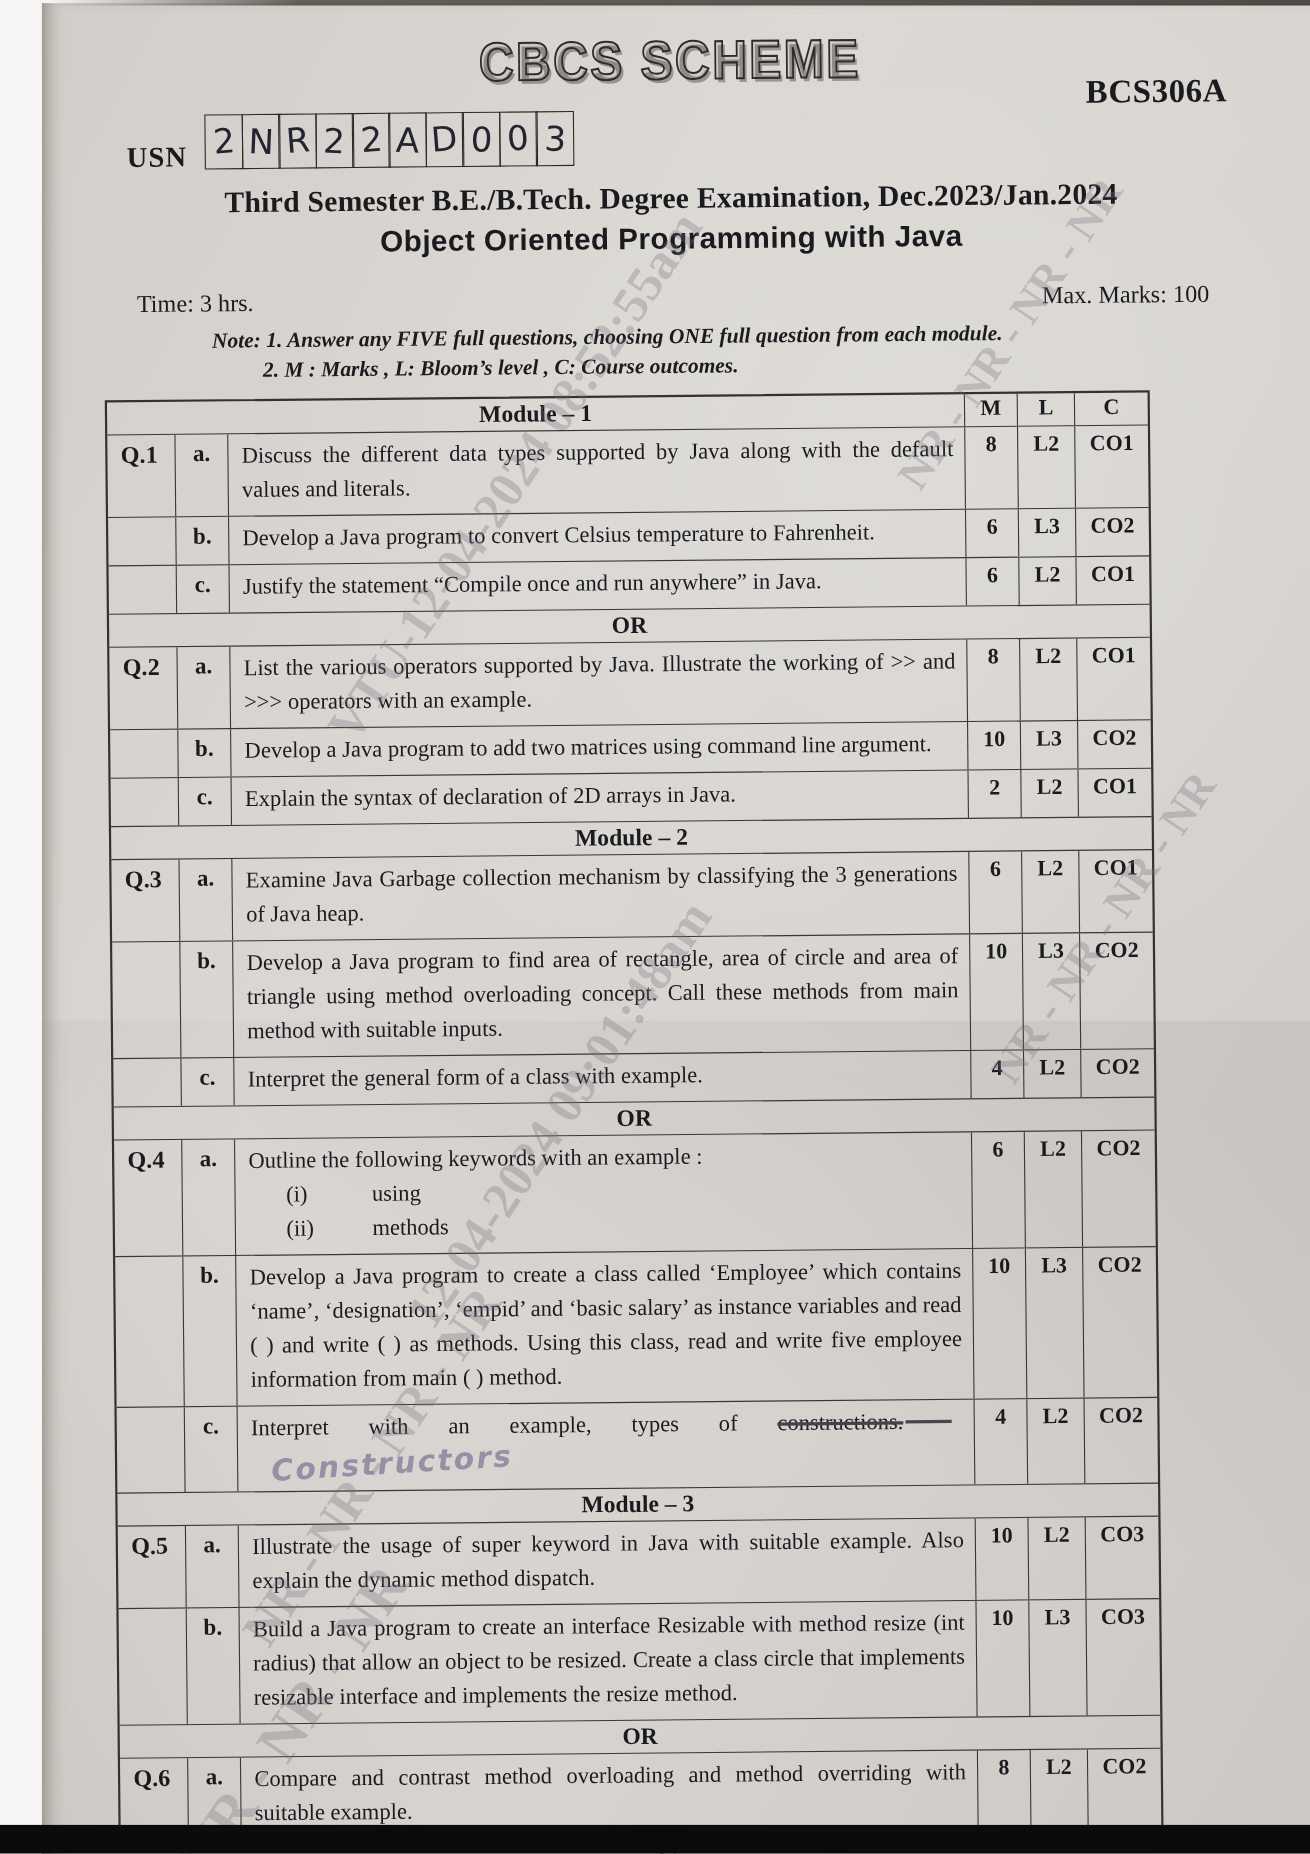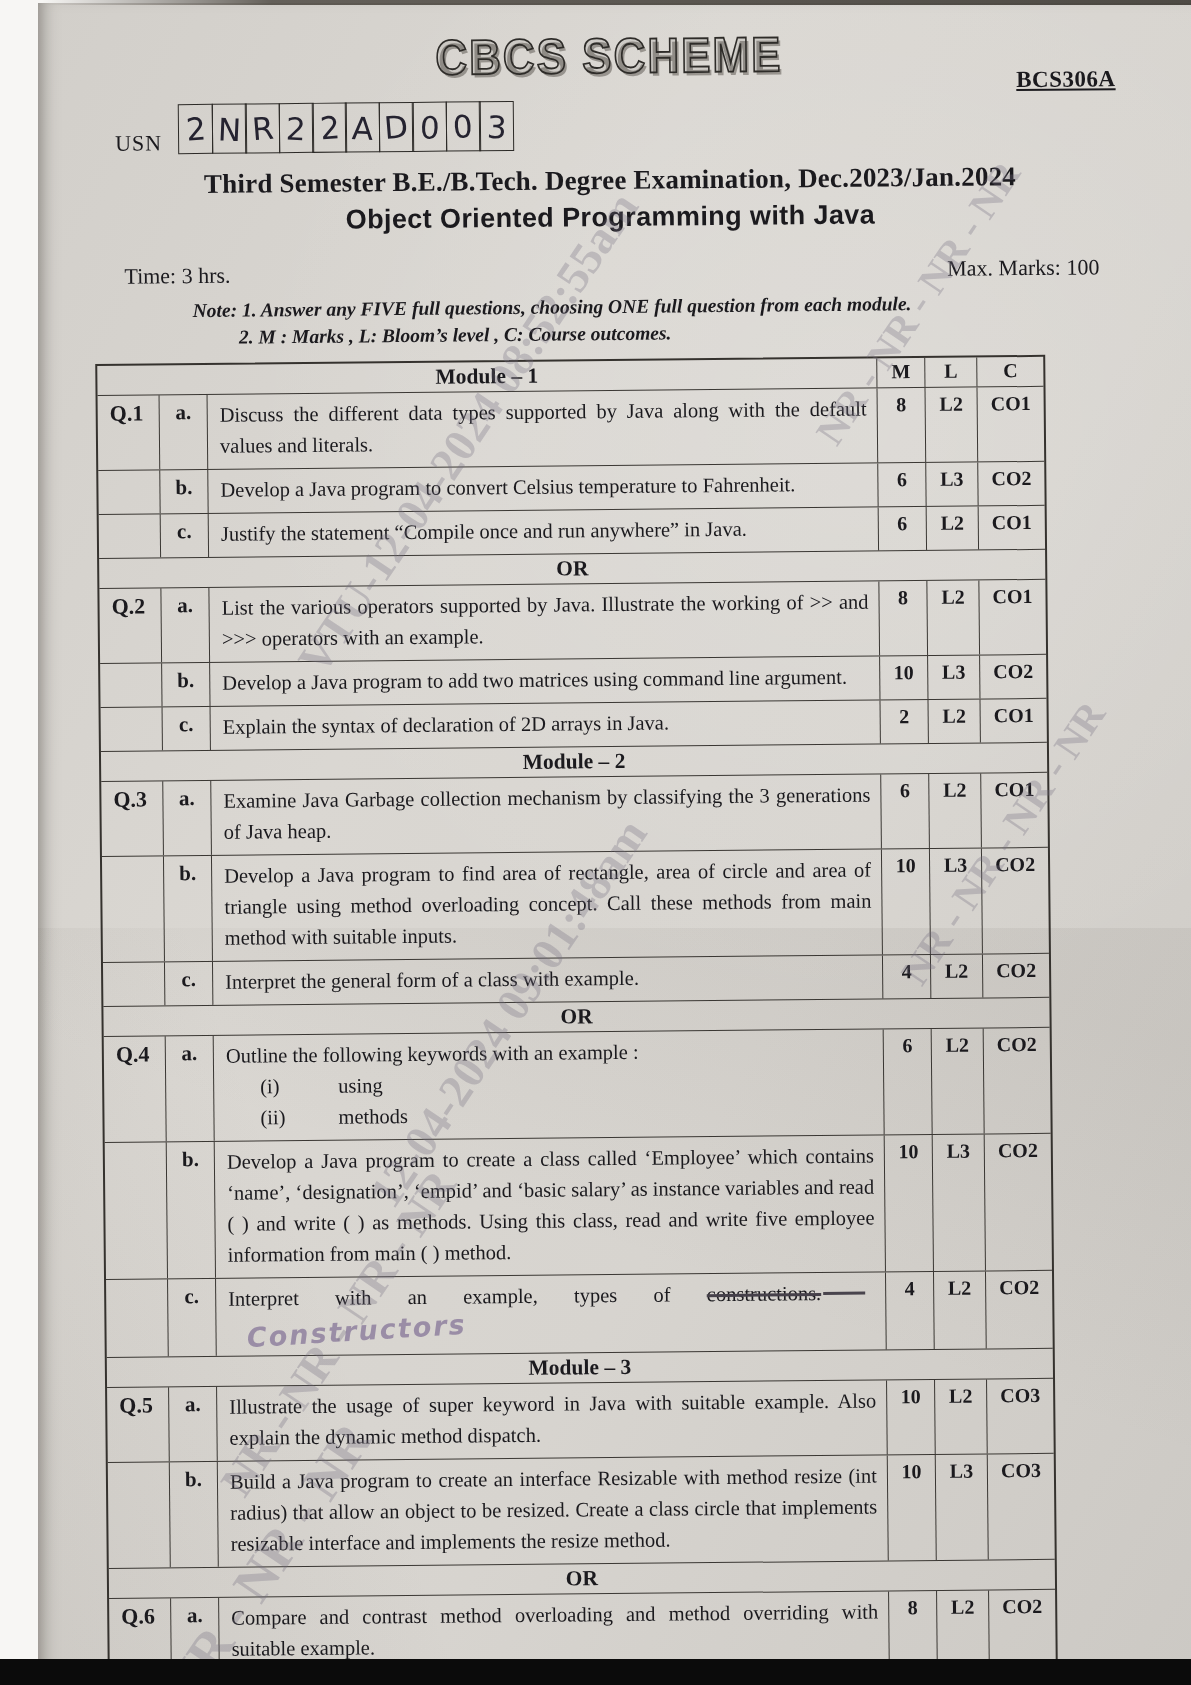--- a/index.html
+++ b/index.html
@@ -34,30 +34,30 @@
   .banner{
     text-align:center;
     font-family:"Liberation Sans","DejaVu Sans",sans-serif;
     font-weight:bold;font-size:44px;letter-spacing:2px;
     color:rgba(0,0,0,0.06);
     -webkit-text-stroke:1.6px #2e2c29;
     text-shadow:2.5px 3px 0 rgba(70,66,60,.45);
     transform:scaleY(1.12);
   }
   .usn-row{display:flex;align-items:center;margin:18px 0 0 82px;height:52px;}
-  .usn-label{font-weight:normal;font-size:22px;letter-spacing:1px;margin-right:18px;margin-top:28px;}
+  .usn-label{font-weight:bold;font-size:26px;letter-spacing:1px;margin-right:18px;margin-top:28px;}
   .usn-boxes{display:flex;}
   .usn-box{
     width:33px;height:48px;border:1.6px solid #2c2a27;margin-left:-1.6px;
     display:flex;align-items:center;justify-content:center;
     font-family:"DejaVu Sans",sans-serif;font-size:31px;color:#252330;
   }
   .usn-box:nth-child(odd) span{transform:rotate(-4deg);display:inline-block;}
   .usn-box:nth-child(even) span{transform:rotate(3deg) translateY(1px);display:inline-block;}
-  .course-code{position:absolute;right:70px;top:68px;font-weight:bold;font-size:23px;letter-spacing:.5px;text-decoration:underline;}
+  .course-code{position:absolute;right:70px;top:68px;font-weight:bold;font-size:30px;letter-spacing:.5px;}
   .exam-title{text-align:center;font-weight:bold;font-size:27px;margin:14px 0 0 0;letter-spacing:.2px;}
   .subject-title{
     text-align:center;font-weight:bold;font-size:27px;margin:6px 0 0 0;
     font-family:"Liberation Sans","DejaVu Sans",sans-serif;letter-spacing:.4px;
   }
   .time-marks{display:flex;justify-content:space-between;margin:26px 88px 0 90px;font-size:22px;}
   .notes{margin:8px 0 0 158px;font-weight:bold;font-style:italic;font-size:19.5px;line-height:27px;}
   .notes .n2{margin-left:46px;}
 
   

